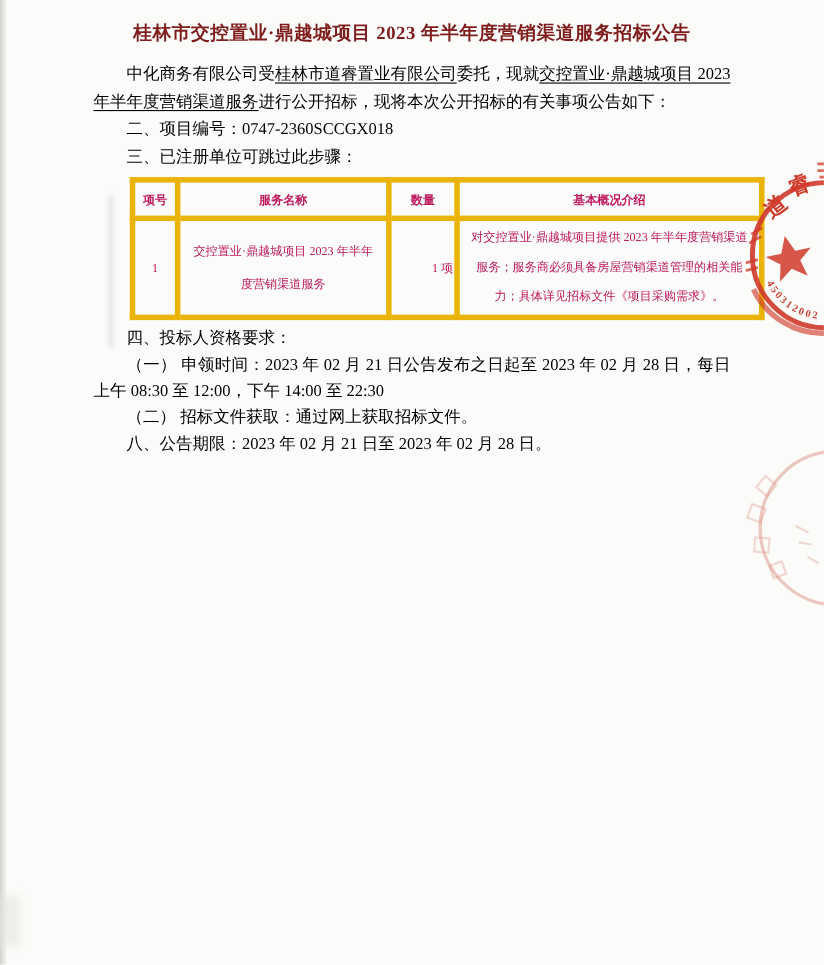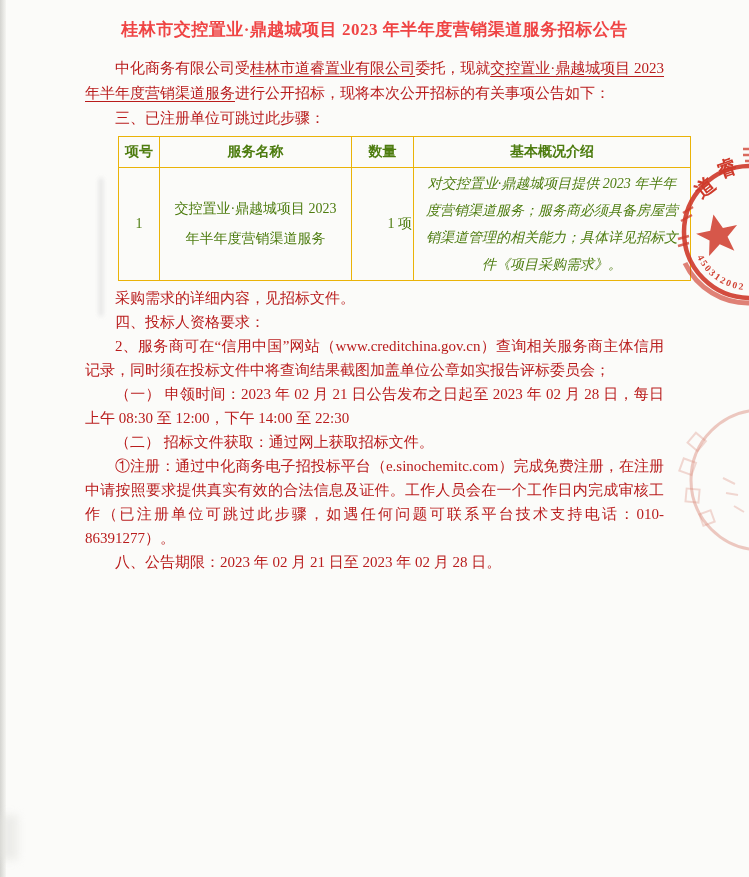--- a/index.html
+++ b/index.html
@@ -3,40 +3,40 @@
 <meta charset="utf-8">
 <style>
   html,body{margin:0;padding:0;}
   body{
     width:749px;height:877px;position:relative;overflow:hidden;
     background:#fbfbf9;color:#323232;
     font-family:"Liberation Serif","DejaVu Serif",serif;
   }
   .page{position:absolute;inset:0;padding:12px 85px 0 85px;box-sizing:border-box;}
   .doc-title{
-    font-size:17px;font-weight:bold;text-align:center;color:#ef4444;
+    font-size:17px;font-weight:bold;text-align:center;color:#7f1d1d;
     margin:6px 0 14px 0;letter-spacing:.5px;line-height:24px;text-indent:0;
   }
-  p{margin:0;font-size:15px;line-height:24px;text-align:justify;text-indent:2em;color:#b91c1c;}
+  p{margin:0;font-size:15px;line-height:24px;text-align:justify;text-indent:2em;color:#000000;}
   .intro{line-height:25px;}
   .sec{line-height:25px;}
   .u{text-decoration:underline;text-underline-offset:3px;}
   table.req{
     border-collapse:collapse;table-layout:fixed;width:572px;
     margin:5px 0 5px 33px;background:transparent;
   }
   table.req th,table.req td{
-    border:1px solid #eab308;font-size:14px;color:#4d7c0f;
+    border:5px solid #eab308;font-size:11px;color:#be185d;
     overflow:hidden;vertical-align:middle;
   }
   table.req th{font-weight:bold;height:28px;text-align:center;padding:1px 2px;}
   td.c-no{text-align:center;}
   td.c-name{text-align:center;line-height:30px;padding:4px 8px;}
   td.c-qty{text-align:right;}
-  td.c-ov{text-align:center;line-height:27px;padding:2px 8px;font-style:italic;}
+  td.c-ov{text-align:center;line-height:27px;padding:2px 8px;}
   
   .edge-strip{position:absolute;left:0;top:0;width:6px;height:877px;
     background:linear-gradient(90deg,#cdcdc9,#f4f4f1);opacity:.85;}
   .smudge-1{position:absolute;left:99px;top:178px;width:4px;height:138px;
     background:#d9d9d9;filter:blur(2px);opacity:.7;}
   .smudge-2{position:absolute;left:0;top:815px;width:18px;height:45px;
     background:#e3e3df;filter:blur(4px);opacity:.6;}
   .stamp1{position:absolute;left:655px;top:143px;pointer-events:none;}
   .stamp2{position:absolute;left:668px;top:398px;pointer-events:none;}
   .stamp1 text{font-family:"Liberation Serif","DejaVu Serif",serif;font-weight:bold;}
@@ -47,20 +47,21 @@
 <div class="edge-strip"></div>
 <div class="smudge-1"></div>
 <div class="smudge-2"></div>
 
 <div class="page">
 
   <h1 class="doc-title">桂林市交控置业·鼎越城项目 2023 年半年度营销渠道服务招标公告</h1>
 
   <p class="intro"><span>中化商务有限公司受</span><span class="u">桂林市道睿置业有限公司</span><span>委托，现就</span><span class="u">交控置业·鼎越城项目 2023 年半年度营销渠道服务</span><span>进行公开招标，现将本次公开招标的有关事项公告如下：</span></p>
 
+  <p class="sec">二、项目编号：0747-2360SCCGX018</p>
   <p class="sec">三、已注册单位可跳过此步骤：</p>
 
   <table class="req">
     <colgroup>
       <col style="width:41px">
         <col style="width:192px">
         <col style="width:62px">
         <col style="width:277px">
     </colgroup>
     <tbody>
@@ -72,26 +73,23 @@
     </tr>
     <tr>
       <td class="c-no">1</td>
       <td class="c-name">交控置业·鼎越城项目 2023 年半年度营销渠道服务</td>
       <td class="c-qty">1 项</td>
       <td class="c-ov">对交控置业·鼎越城项目提供 2023 年半年度营销渠道服务；服务商必须具备房屋营销渠道管理的相关能力；具体详见招标文件《项目采购需求》。</td>
     </tr>
   </tbody>
     </table>
 
-  <p>采购需求的详细内容，见招标文件。</p>
   <p>四、投标人资格要求：</p>
-  <p>2、服务商可在“信用中国”网站（www.creditchina.gov.cn）查询相关服务商主体信用记录，同时须在投标文件中将查询结果截图加盖单位公章如实报告评标委员会；</p>
   <p>（一） 申领时间：2023 年 02 月 21 日公告发布之日起至 2023 年 02 月 28 日，每日上午 08:30 至 12:00，下午 14:00 至 22:30</p>
   <p>（二） 招标文件获取：通过网上获取招标文件。</p>
-  <p>①注册：通过中化商务电子招投标平台（e.sinochemitc.com）完成免费注册，在注册中请按照要求提供真实有效的合法信息及证件。工作人员会在一个工作日内完成审核工作（已注册单位可跳过此步骤，如遇任何问题可联系平台技术支持电话：010-86391277）。</p>
   <p>八、公告期限：2023 年 02 月 21 日至 2023 年 02 月 28 日。</p>
 </div>
 
 <svg class="stamp1" width="200" height="200" viewBox="0 0 200 200">
   <g stroke="#cf3a2b" fill="none" opacity="0.9">
     <circle cx="95" cy="89" r="66" stroke-width="4.5"></circle>
     <path d="M 30 120 A 70 70 0 0 0 96 160" stroke-width="5" opacity="0.7"></path>
   </g>
   <path d="M0,-22 L6.47,-6.8 L20.92,-6.8 L9.2,2.6 L12.93,17.8 L0,8.4 L-12.93,17.8 L-9.2,2.6 L-20.92,-6.8 L-6.47,-6.8 Z" transform="translate(63,93) rotate(-12)" fill="#cf3a2b" opacity="0.85"></path>
   <text x="41" y="55" font-size="20" fill="#cf3a2b" transform="rotate(-38 45 48)">道</text>

